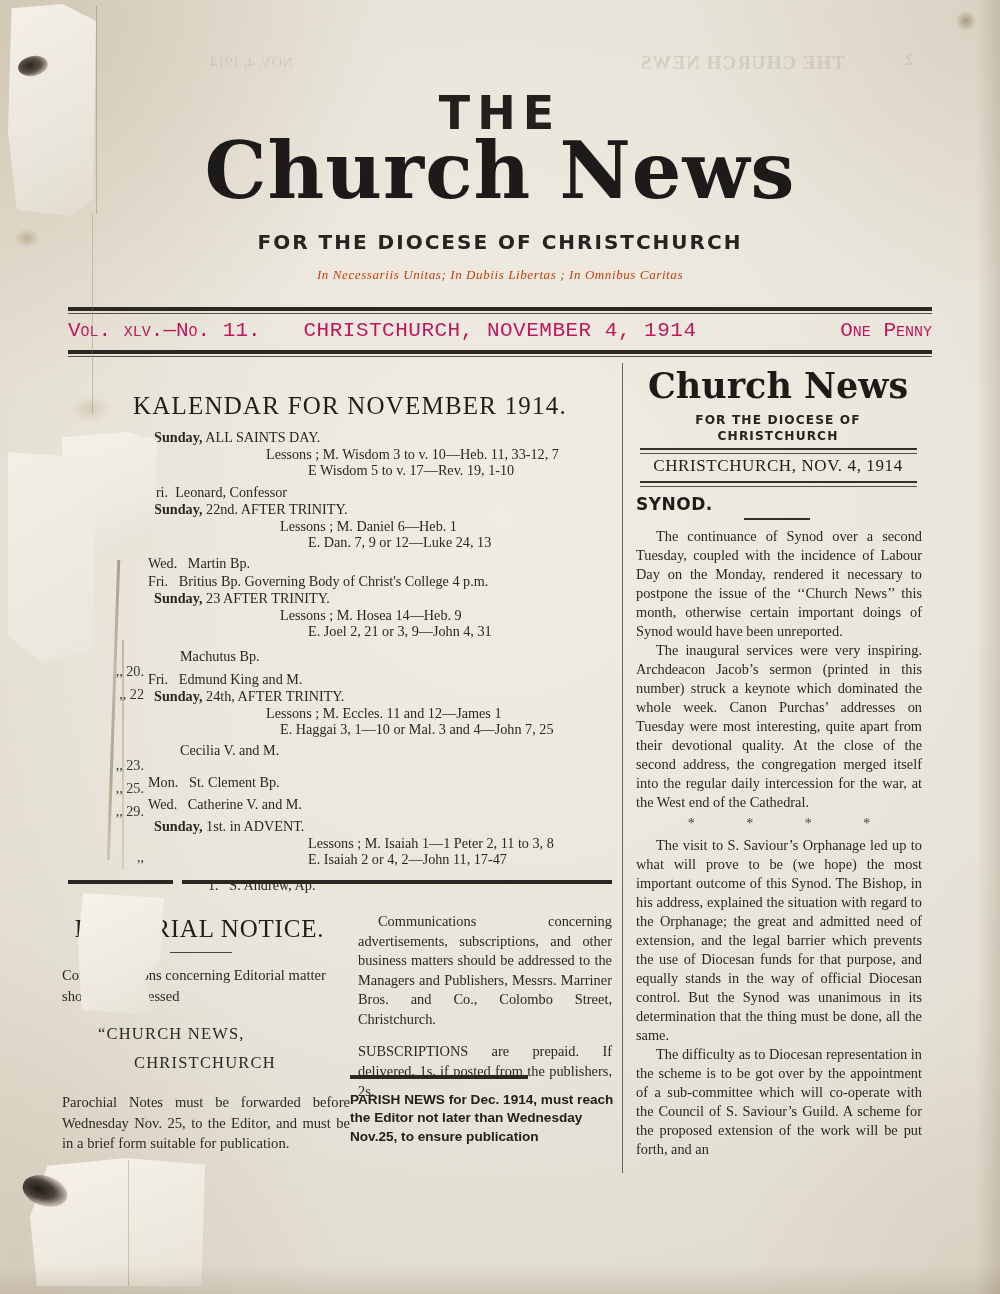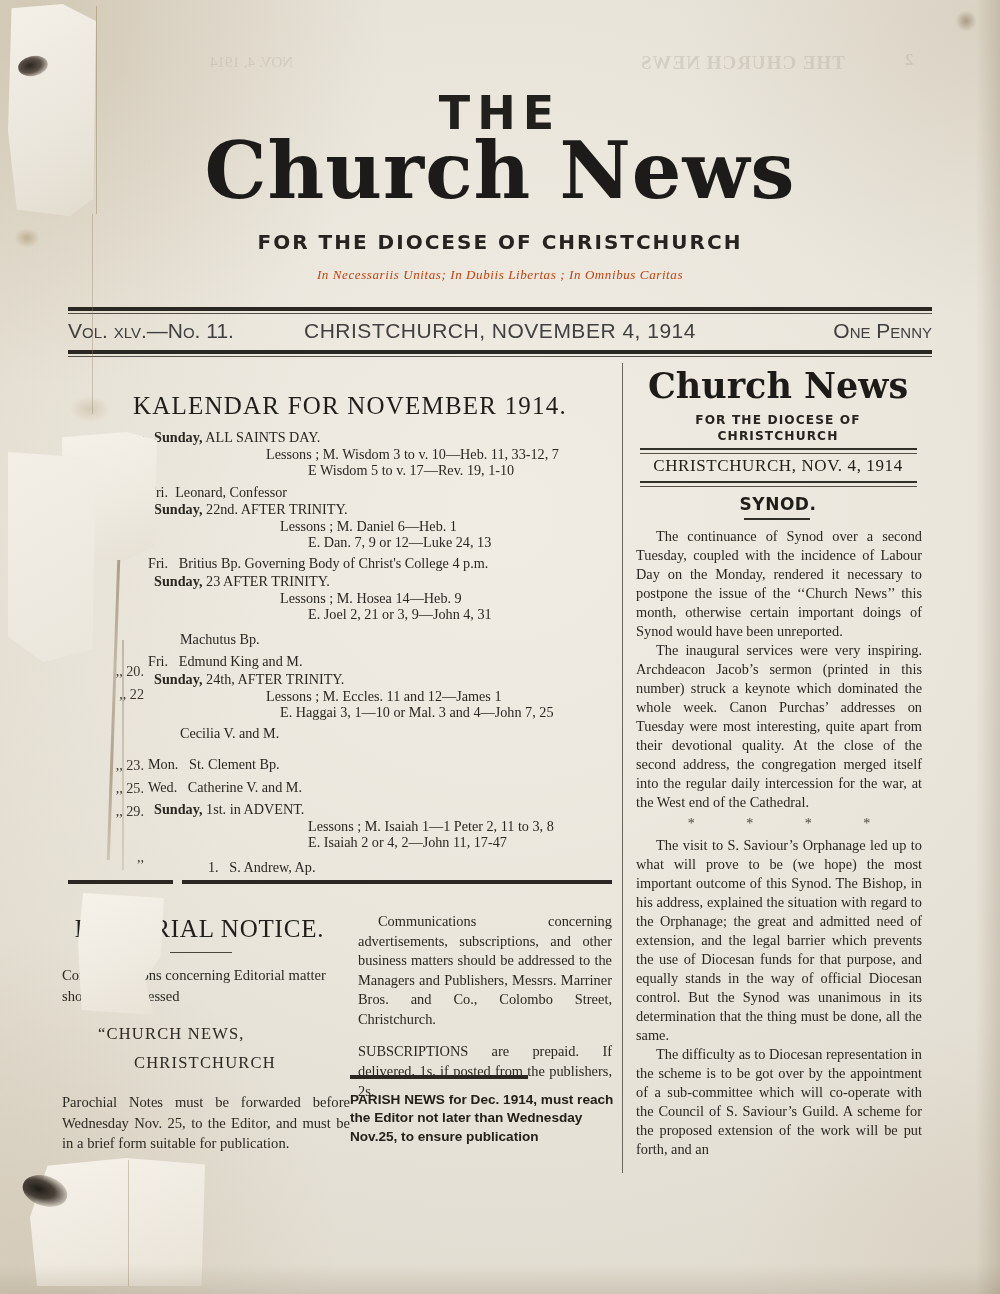--- a/index.html
+++ b/index.html
@@ -62,22 +62,22 @@
   }
 
   
   .rule-hvy{position:absolute;background:#2b2722;height:4px;}
   .rule-med{position:absolute;background:#33302a;height:2px;}
   .rule-thin{position:absolute;background:#55504a;height:1px;}
   .vrule{position:absolute;width:1px;background:#6a655d;}
 
   
   .volline{position:absolute;left:68px;right:68px;top:319px;height:30px;}
-  .volline span{position:absolute;top:0;font-size:21px;color:#404040;
-    font-family:Liberation Sans, sans-serif;}
+  .volline span{position:absolute;top:0;font-size:21px;color:#be185d;
+    font-family:Liberation Mono, monospace;}
   .sc{font-variant:small-caps;}
   .vol-l{left:0;}
   .vol-c{left:50%;transform:translateX(-50%);white-space:nowrap;letter-spacing:.5px;}
   .vol-r{right:0;}
 
   
   .kal-head{
     position:absolute;left:100px;width:500px;top:392px;text-align:center;
     font-size:25px;letter-spacing:1.2px;color:#201e1a;
     font-family:"Liberation Serif",serif;
@@ -132,21 +132,21 @@
   .cn-sub{
     position:absolute;left:636px;width:284px;top:412px;text-align:center;
     font-family:"DejaVu Sans",sans-serif;font-weight:bold;
     font-size:12.2px;letter-spacing:1.1px;line-height:1.32;color:#262320;
   }
   .cn-date{
     position:absolute;left:636px;width:284px;top:456px;text-align:center;
     font-size:17px;letter-spacing:.6px;color:#232019;
   }
   .synod-h{
-    position:absolute;left:636px;width:284px;top:494px;text-align:center;
+    position:absolute;left:636px;width:284px;top:494px;text-align:left;
     font-family:"DejaVu Sans",sans-serif;font-weight:bold;
     font-size:17px;letter-spacing:.5px;color:#1f1d1a;
   }
   .art{
     position:absolute;left:636px;width:286px;top:527px;
     font-size:14.35px;line-height:1.325;color:#2a2722;text-align:justify;
   }
   .art p{margin:0;text-indent:20px;}
   .stars{display:flex;justify-content:space-around;
     margin:3px 26px 2px 26px;color:#4c463e;font-size:14px;}
@@ -209,20 +209,22 @@
 
     <div class="kline"><span>Fri.</span>
       &nbsp;<span>Leonard, Confessor</span></div>
 
     <div class="kline"><span class="kb">Sunday,</span>
       <span>22nd. AFTER TRINITY.</span></div>
     <div class="kles ind2">Lessons ;  M.    Daniel 6—Heb. 1</div>
     <div class="kles ind3">E.    Dan. 7, 9 or 12—Luke 24, 13</div>
     <div class="gap-s"></div>
 
+    <div class="kline"><span>Wed.</span>
+      &nbsp;&nbsp;<span>Martin Bp.</span></div>
 
     <div class="kline"><span>Fri.</span>
       &nbsp;&nbsp;<span>Britius Bp.      Governing Body of Christ's College 4 p.m.</span></div>
 
     <div class="kline"><span class="kb">Sunday,</span>
       <span>23 AFTER TRINITY.</span></div>
     <div class="kles ind2">Lessons ;  M.    Hosea 14—Heb. 9</div>
     <div class="kles ind3">E.    Joel 2, 21 or 3, 9—John 4, 31</div>
     <div class="gap"></div>
 

